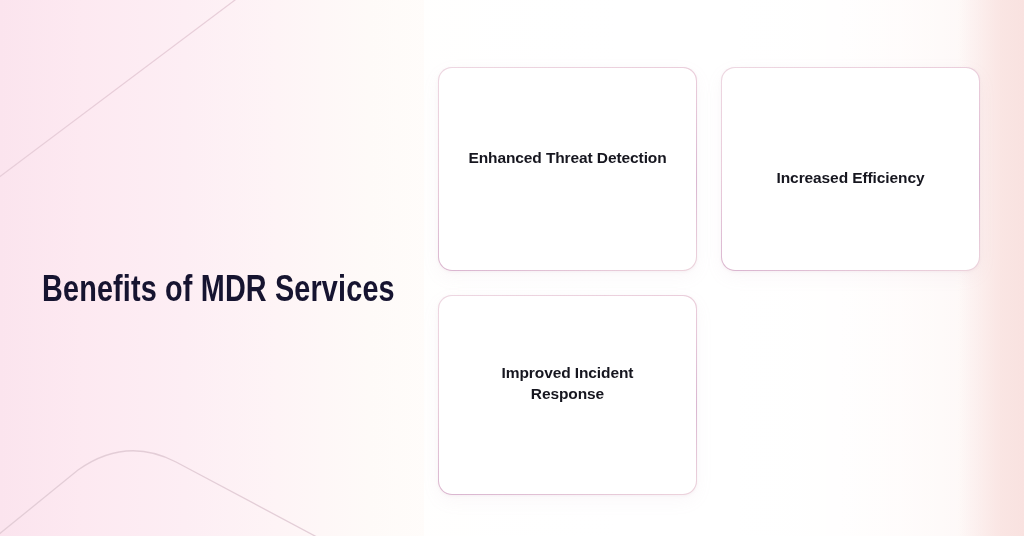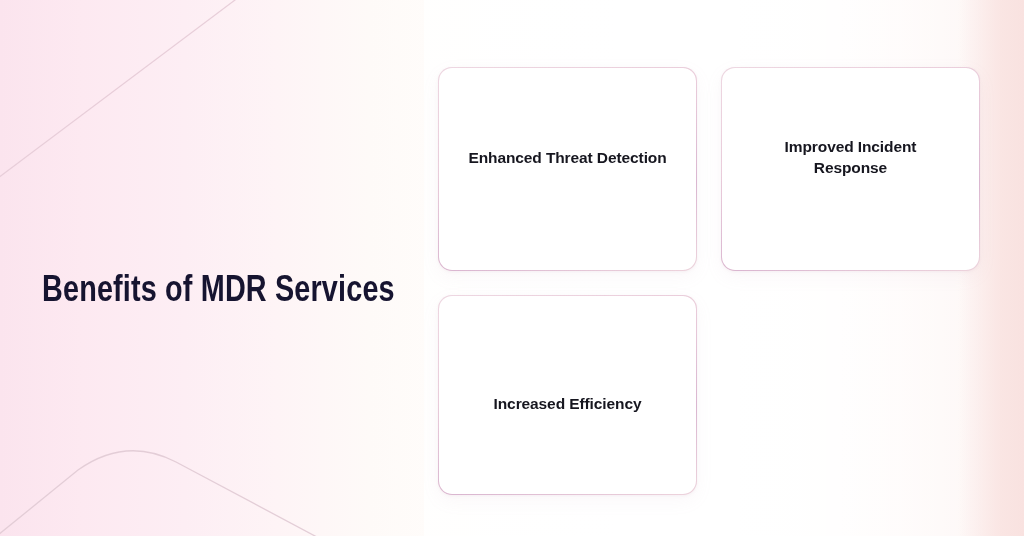--- a/index.html
+++ b/index.html
@@ -156,23 +156,23 @@
   </svg>
 
   <h1 class="headline">Benefits of MDR Services</h1>
 
   <div class="card-grid">
 
     <div class="card card-1">
       <div class="card-label">Enhanced Threat Detection</div>
     </div>
 
+    <div class="card card-3">
+      <div class="card-label">Increased Efficiency</div>
+    </div>
+
     <div class="card card-2">
       <div class="card-label">Improved Incident Response</div>
-    </div>
-
-    <div class="card card-3">
-      <div class="card-label">Increased Efficiency</div>
     </div>
 
 
   </div>
 </div>
 
 </body></html>

